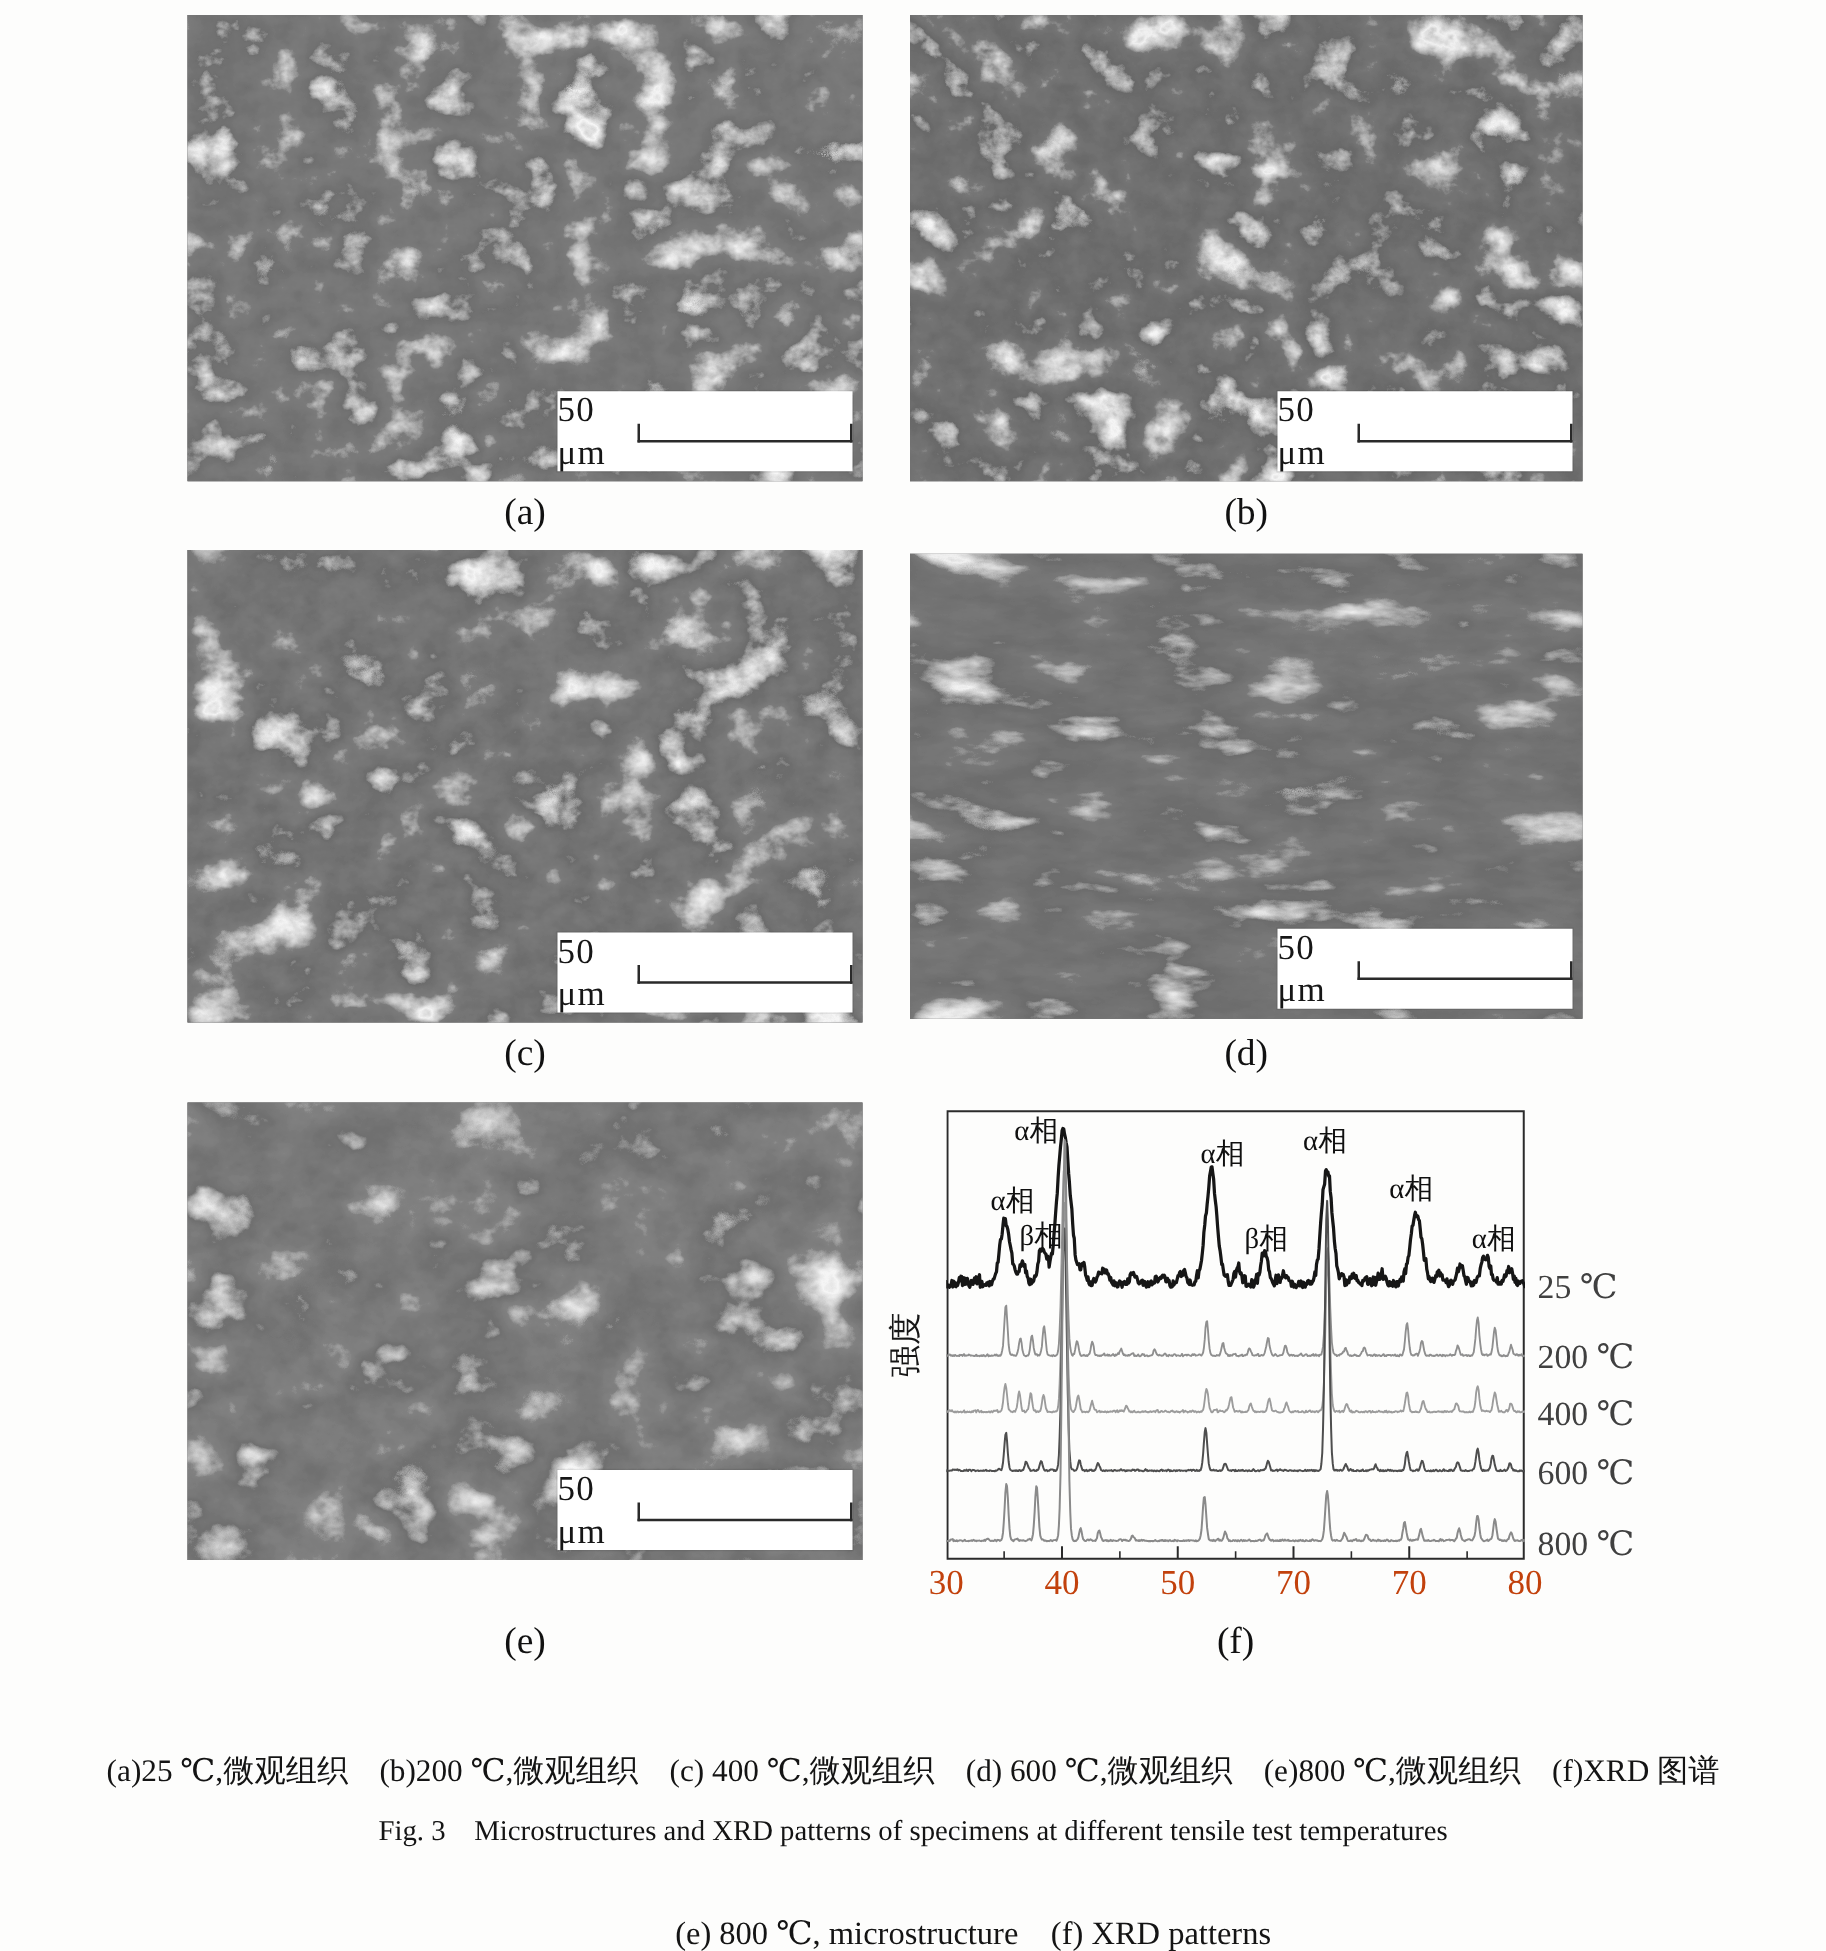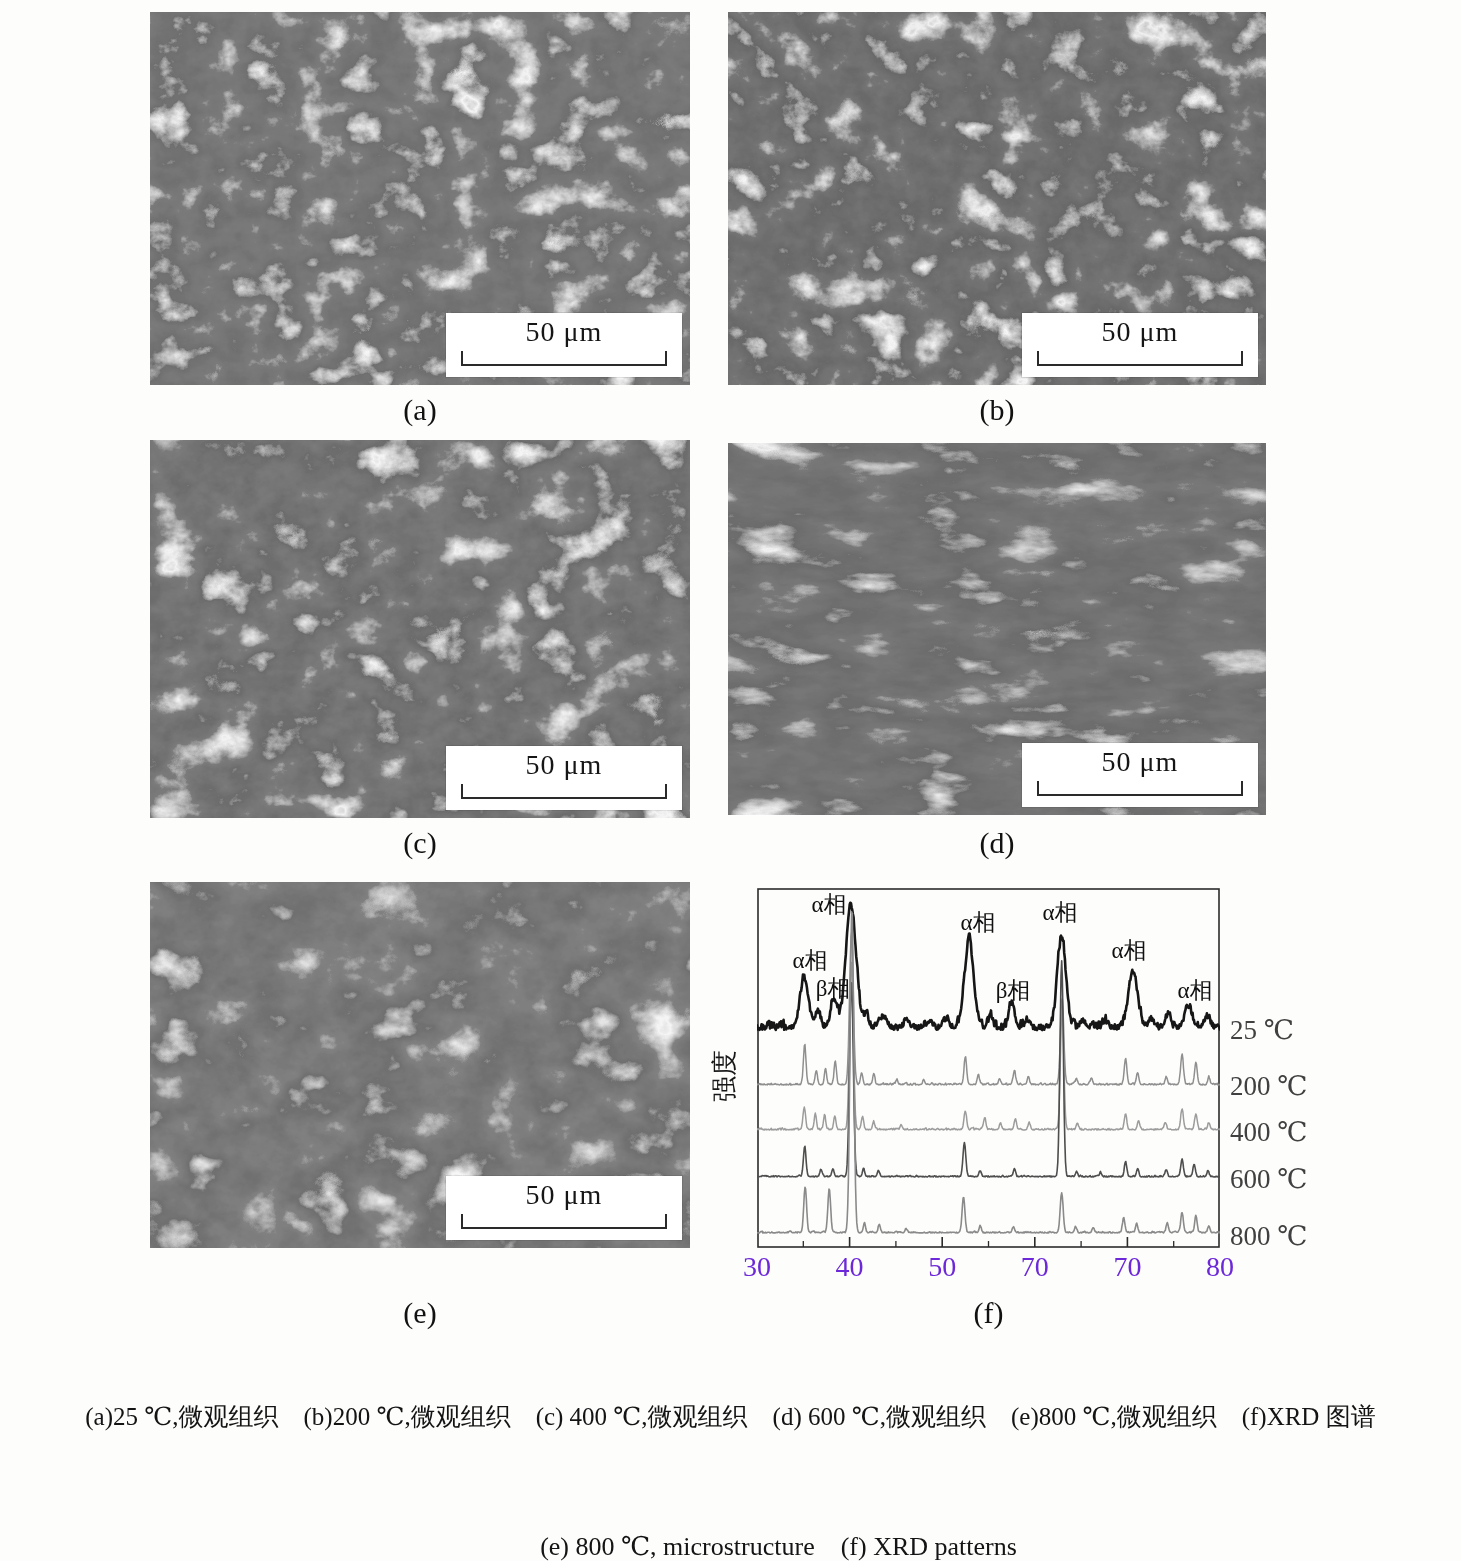--- a/index.html
+++ b/index.html
@@ -5,42 +5,42 @@
   html,body{margin:0;padding:0;background:#ffffff;}
   .page{
     position:relative;width:1461px;height:1561px;background:#fdfdfc;
     font-family:"Liberation Serif","DejaVu Serif",serif;color:#111;
     overflow:hidden;
   }
   .sem{position:absolute;margin:0;padding:0;background:#6a6a6a;}
   .sem svg.semtex{display:block;width:100%;height:100%;}
   .scalebar{
     position:absolute;right:8px;bottom:8px;width:236px;height:64px;background:#ffffff;
-    display:flex;flex-direction:column;align-items:center;justify-content:flex-start;
+    display:flex;flex-direction:row;align-items:center;justify-content:flex-start;
     box-shadow:0 0 0 1px rgba(0,0,0,0.08);
   }
   .sbtext{font-size:28px;line-height:34px;letter-spacing:1px;color:#161616;margin-top:2px;}
   .sbbracket{
     width:202px;height:13px;margin-top:2px;
     border-left:2px solid #2a2a2a;border-right:2px solid #2a2a2a;border-bottom:2px solid #2a2a2a;
   }
   .plabel{position:absolute;text-align:center;font-size:30px;line-height:34px;color:#111;}
   .caption{position:absolute;left:0;width:100%;text-align:center;color:#141414;}
   .zh-title{top:1356px;font-size:27px;}
   .zh-sub{top:1400px;font-size:25px;}
   .en-title{top:1449px;font-size:23px;}
   .en-sub1{top:1489px;font-size:23px;}
   .en-sub2{top:1529px;font-size:26px;margin-left:48px;}
   .xrd{position:absolute;left:757px;top:888px;width:463px;height:360px;}
   .ylab{
     position:absolute;left:724px;top:1076px;font-size:26px;white-space:nowrap;
     transform:translate(-50%,-50%) rotate(-90deg);color:#161616;
   }
   .xlab{position:absolute;left:757px;top:1284px;width:463px;text-align:center;font-size:27px;color:#161616;}
-  .ticklabel{position:absolute;width:60px;text-align:center;font-size:28px;color:#6d28d9;}
+  .ticklabel{position:absolute;width:60px;text-align:center;font-size:28px;color:#c2410c;}
   .templabel{position:absolute;left:1230px;font-size:27px;white-space:nowrap;color:#404040;}
   .defs-holder{position:absolute;width:0;height:0;overflow:hidden;}
 </style>
 </head>
 <body>
 
 <div class="page">
 
   <svg class="defs-holder" aria-hidden="true">
     <defs>
@@ -192,15 +192,16 @@
     </div>
   <div id="temp-layer">
       <span class="templabel" style="top: 1014px;">25 ℃</span>
       <span class="templabel" style="top: 1070px;">200 ℃</span>
       <span class="templabel" style="top: 1116px;">400 ℃</span>
       <span class="templabel" style="top: 1163px;">600 ℃</span>
       <span class="templabel" style="top: 1220px;">800 ℃</span>
     </div>
 
   <div class="caption zh-sub">(a)25 ℃,微观组织　(b)200 ℃,微观组织　(c) 400 ℃,微观组织　(d) 600 ℃,微观组织　(e)800 ℃,微观组织　(f)XRD 图谱</div>
+  <div class="caption en-title">Fig. 3　Microstructures and XRD patterns of specimens at different tensile test temperatures</div>
   <div class="caption en-sub2">(e) 800 ℃, microstructure　(f) XRD patterns</div>
 
 </div>
 
 </body></html>

